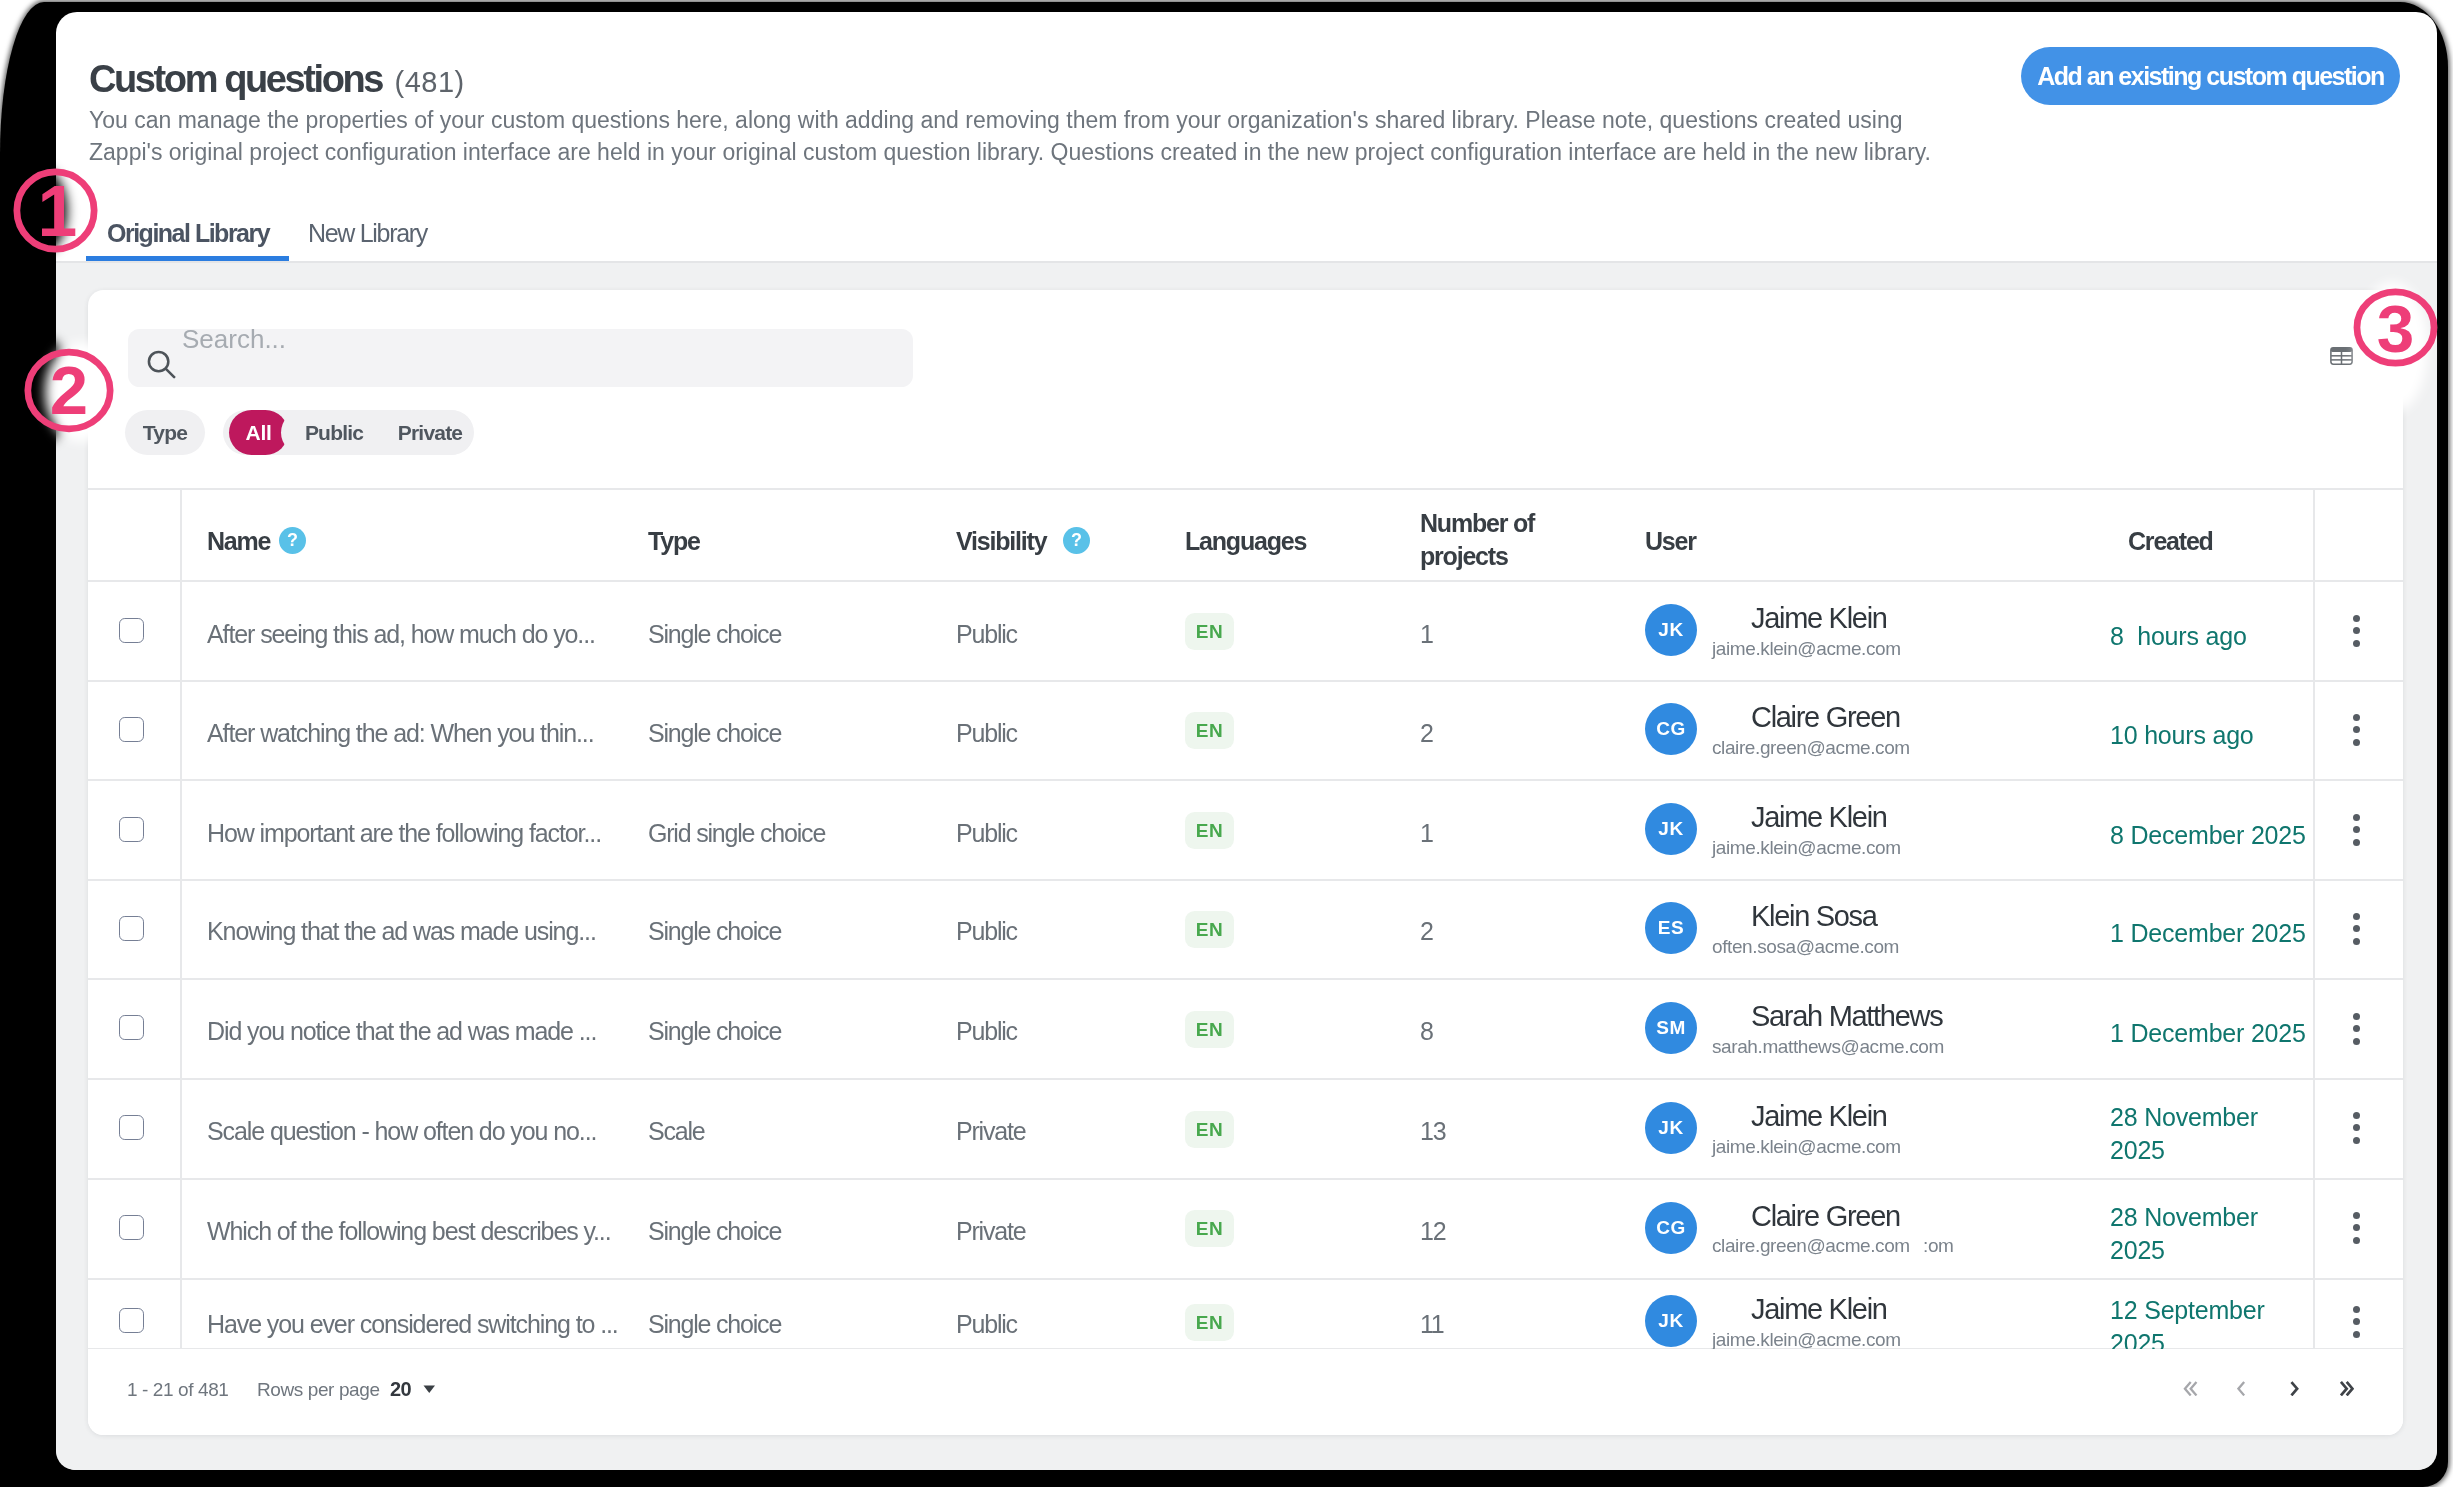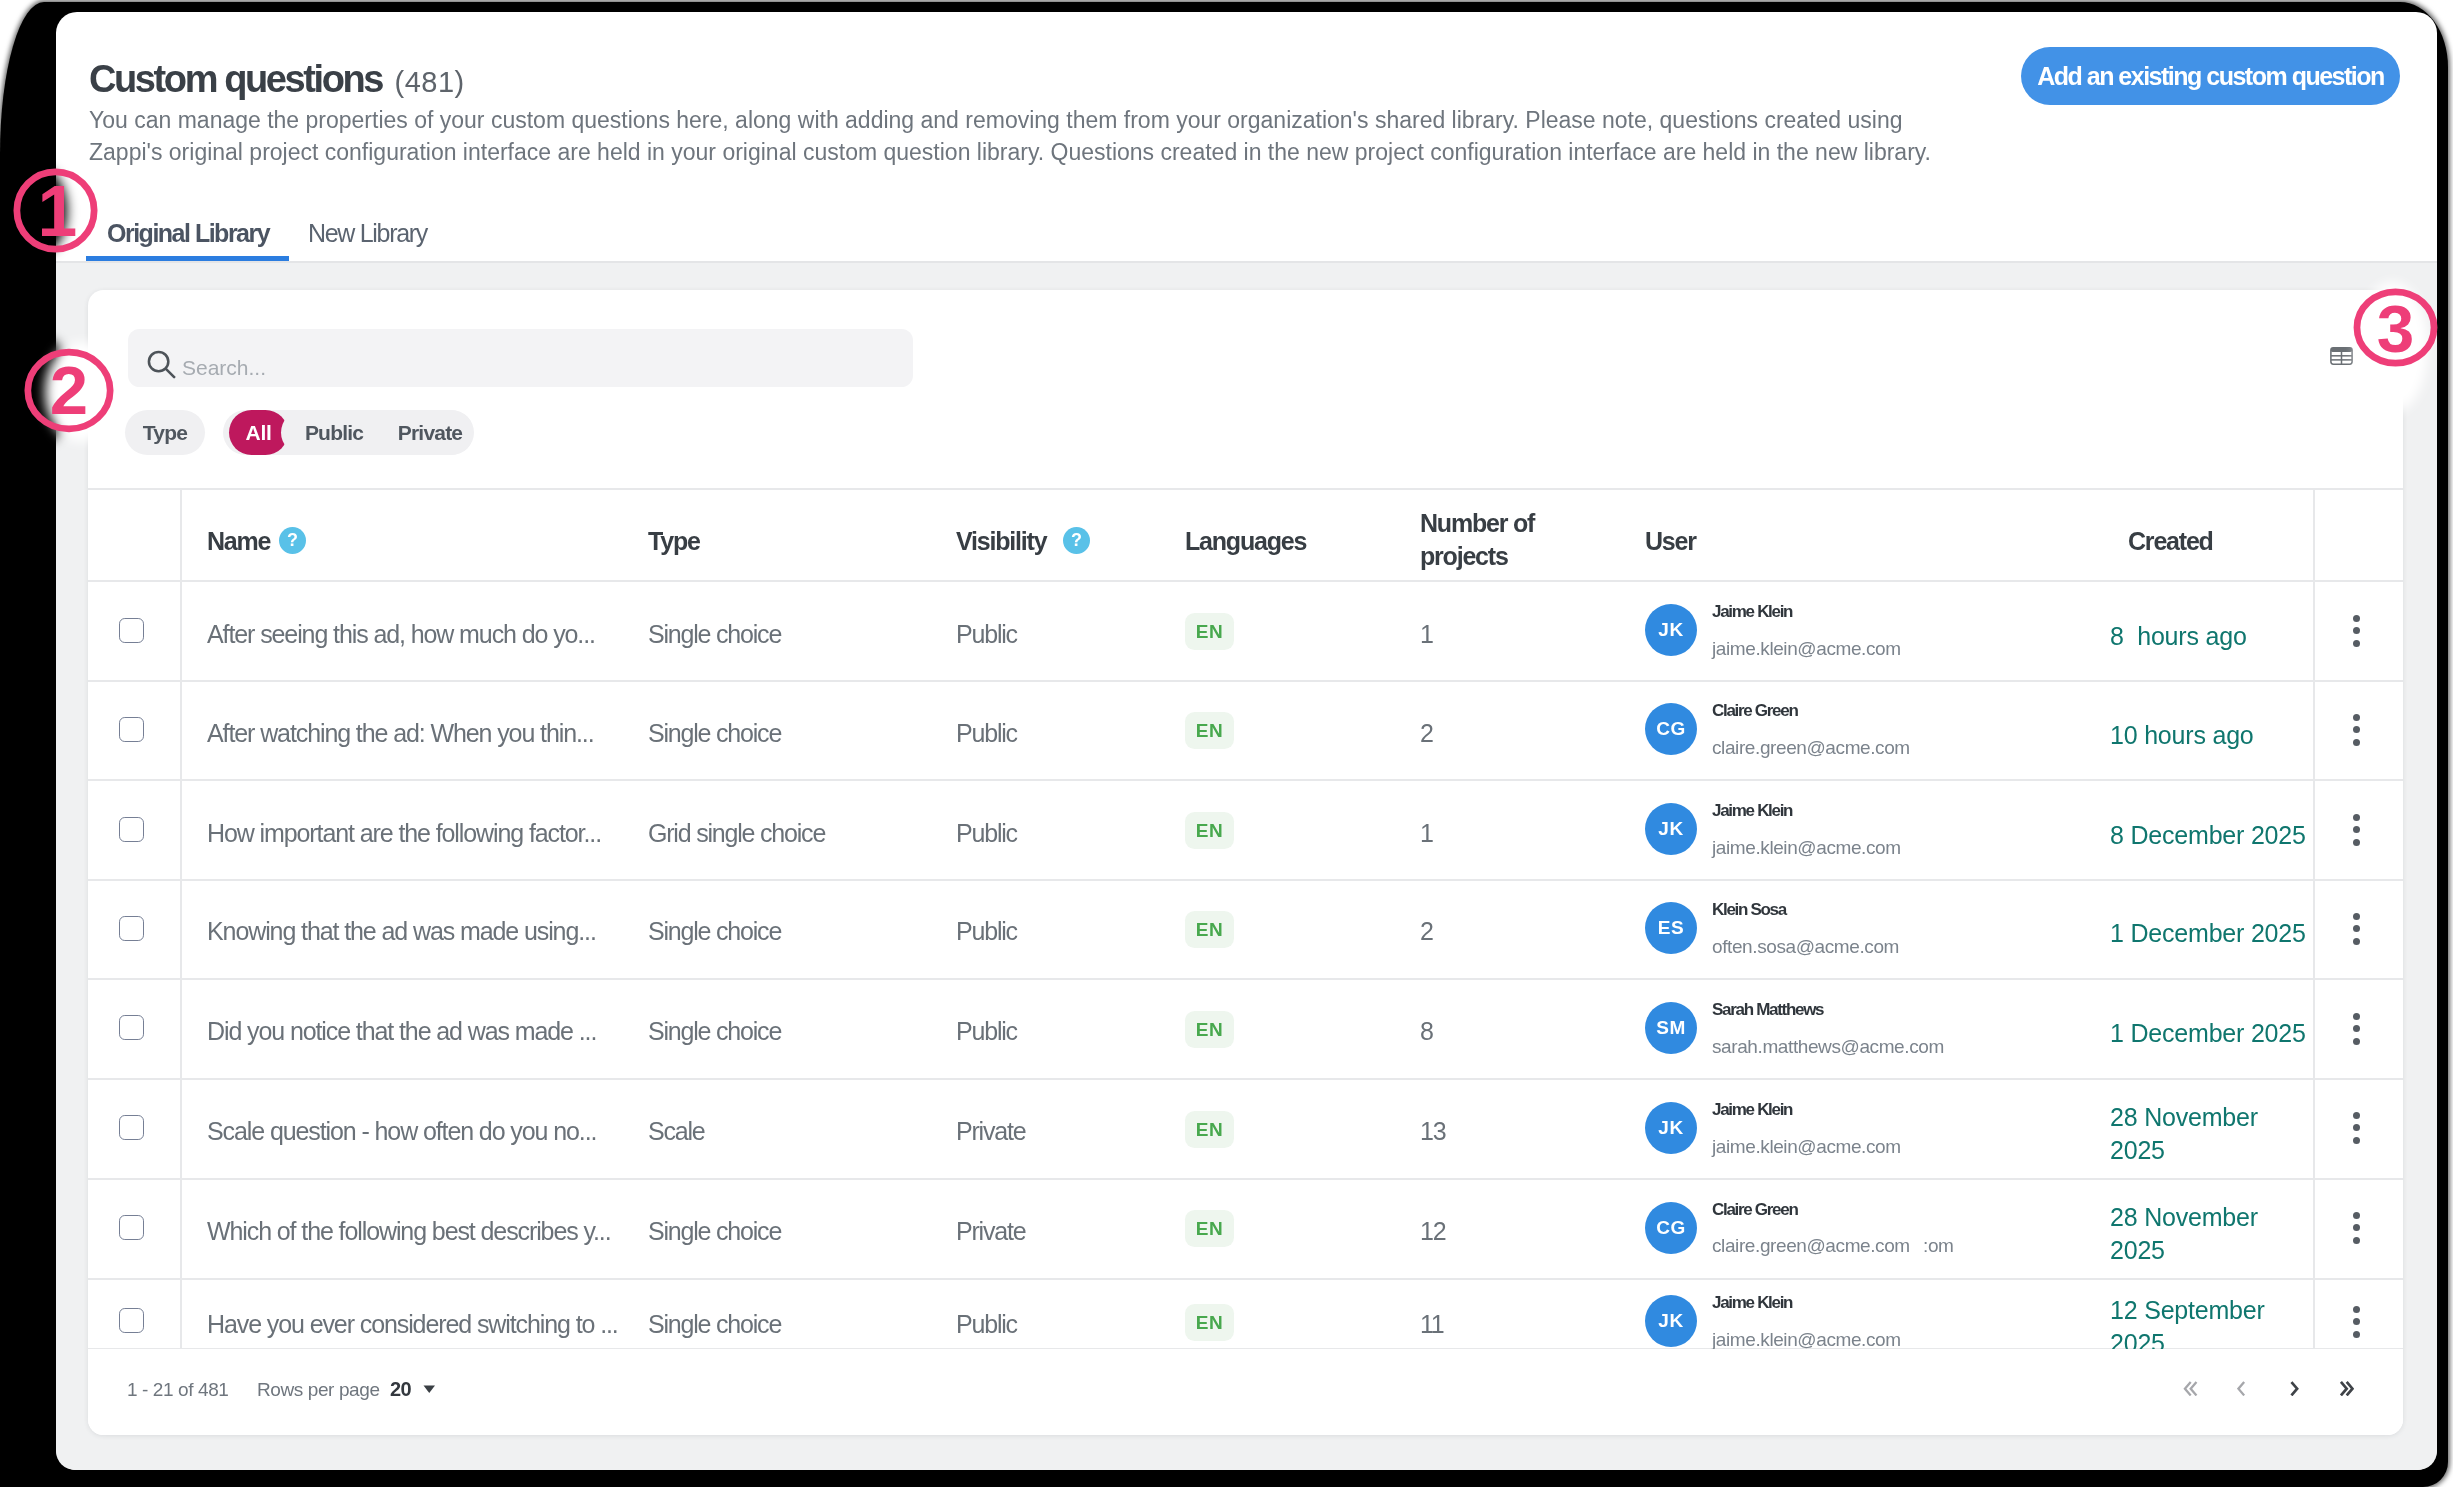--- a/index.html
+++ b/index.html
@@ -24,21 +24,21 @@
   
   #tab1 { left:107px; top:219px; font-size:25px; font-weight:700; color:#4b5462; letter-spacing:-1.5px; white-space:nowrap; }
   #tab2 { left:308px; top:219px; font-size:25px; font-weight:400; color:#5b6470; letter-spacing:-1.3px; white-space:nowrap; }
   #tabline { left:86px; top:256px; width:203px; height:5.8px; background:#2b7de0; }
   #tabborder { left:56px; top:261px; width:2381px; height:1.9px; background:#e4e5e7; }
 
   
   #card { left:88px; top:290px; width:2315px; height:1145px; background:#fff; border-radius:15.4px;
           box-shadow:0 1px 4.8px rgba(40,45,60,.10); }
   #searchbar { left:128px; top:329px; width:785px; height:58px; border-radius:11.5px; background:#f3f3f5; }
-  #searchtxt { left:182px; top:356px; font-size:21px; color:#a6abb1; }
+  #searchtxt { left:182px; top:324px; font-size:26px; color:#a6abb1; }
   #tableicon { left:2330px; top:347px; }
 
   .chip { top:410px; height:45px; border-radius:23px; background:#f0f0f2; color:#50575f;
           font-size:21px; font-weight:700; letter-spacing:-0.8px; text-align:center; line-height:45px; }
   #chiptype { left:125px; width:80px; }
   #seg  { left:223px; width:251px; }
   #segall { left:229px; width:59px; background:#be185d; color:#fff; font-weight:700; letter-spacing:-0.3px; }
   #segpub { left:281px; width:106px; }
   #segpriv { left:387px; width:86px; }
 
@@ -48,21 +48,21 @@
   .th { font-size:25px; font-weight:700; color:#383e44; letter-spacing:-1.2px; }
   .qmark { width:27px; height:27px; border-radius:13.4px; background:#59c1e8; color:#fff;
            font-size:18px; font-weight:700; text-align:center; line-height:27px; }
   .cbx { left:119px; width:25px; height:25px; border:1.9px solid #767f95; border-radius:5.8px; background:#fff; }
   .cell { font-size:25px; color:#6a7178; letter-spacing:-1.2px; white-space:nowrap; }
   .namecell { letter-spacing:-1.1px; }
   .en { left:1185px; width:49px; height:37px; border-radius:9.6px; background:#eef6ee; color:#48a84e;
         font-size:19px; font-weight:700; text-align:center; line-height:37px; letter-spacing:0.5px; }
   .av { left:1645px; width:52px; height:52px; border-radius:26px; background:#308ae0; color:#fff;
         font-size:19px; font-weight:700; text-align:center; line-height:52px; letter-spacing:0.5px; }
-  .uname { left:1712px; font-size:17px; font-weight:700; color:#30363c; letter-spacing:-1.3px; white-space:nowrap; }
+  .uname { left:1751px; font-size:29px; font-weight:400; color:#30363c; letter-spacing:-1.3px; white-space:nowrap; }
   .uemail { left:1712px; font-size:19px; color:#7b838c; letter-spacing:-0.4px; white-space:nowrap; }
   .created { left:2110px; width:204px; font-size:25px; color:#0f766e; line-height:33px; letter-spacing:-0.2px; }
   .kebab { left:2353px; width:6.7px; }
   .kebab i { display:block; width:6.7px; height:6.7px; border-radius:3.8px; background:#565c63; margin-bottom:5.8px; }
 
   #footer { left:88px; top:1349px; width:2315px; height:86px; background:#fff; border-radius:0 0 15.4px 15.4px; }
   .pgtxt { font-size:19px; color:#6f767e; letter-spacing:-0.4px; }
 
   
   .blob { filter:blur(5.8px); border-radius:50%; }

